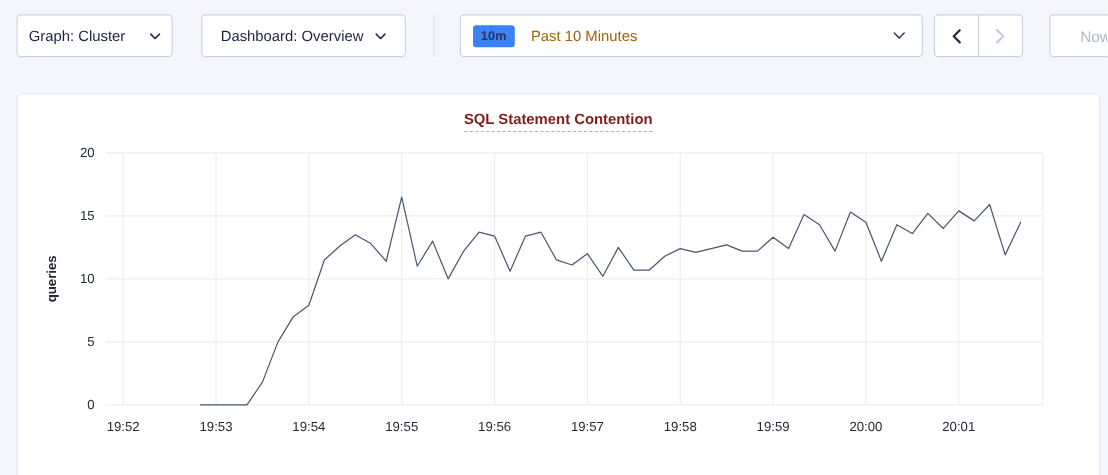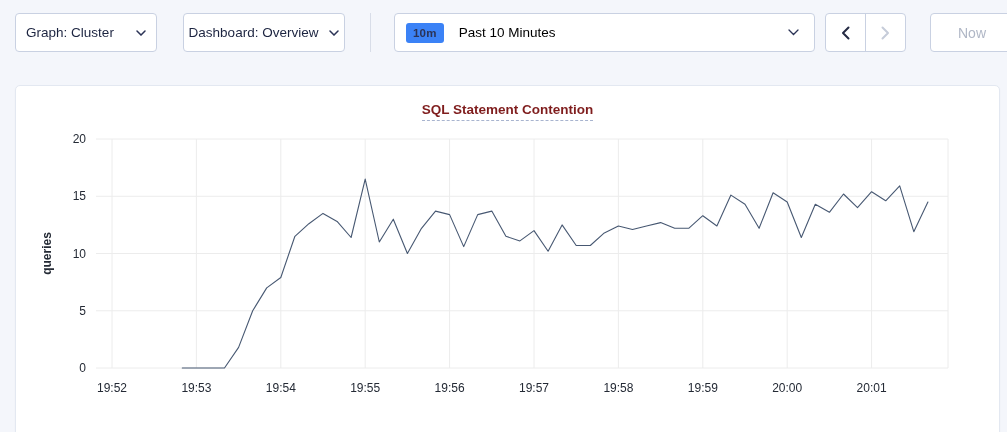--- a/index.html
+++ b/index.html
@@ -11,28 +11,28 @@
   }
   
   .topbar{position:absolute;left:15px;top:13px;height:39px;display:flex;align-items:stretch;}
   .btn{
     background:#fff;border:1px solid #c9d1e2;border-radius:4px;
     display:flex;align-items:center;justify-content:center;
     color:#1c2440;font-size:13.5px;box-sizing:border-box;cursor:pointer;
   }
   .dd-label{white-space:nowrap;}
   .graph-dd{width:142px;gap:22px;}
-  .dash-dd{width:162px;margin-left:26px;gap:11px;}
+  .dash-dd{width:186px;margin-left:26px;gap:11px;}
   .vdivider{width:1px;background:#d8dde8;margin-left:25px;margin-top:0;}
   .timepicker{width:421px;margin-left:23px;justify-content:flex-start;}
   .time-badge{
     margin-left:11px;background:#3b82f6;border-radius:3px;
     font-size:11.5px;font-weight:700;padding:4px 7px;color:#2b3356;letter-spacing:.2px;
   }
-  .time-label{margin-left:15px;font-size:13.5px;color:#000000;}
+  .time-label{margin-left:15px;font-size:13.5px;color:#a16207;}
   .tp-chev{margin-left:auto;margin-right:15px;display:flex;align-items:center;}
   .navgroup{
     margin-left:10px;display:flex;border:1px solid #c9d1e2;border-radius:4px;
     overflow:hidden;background:#fff;box-sizing:border-box;
   }
   .navbtn{width:39px;display:flex;align-items:center;justify-content:center;cursor:pointer;}
   .navbtn + .navbtn{border-left:1px solid #c9d1e2;}
   .navbtn.disabled{cursor:default;}
   .nowbtn{width:84px;margin-left:24px;color:#b0b7c6;font-size:14px;cursor:default;}
   

